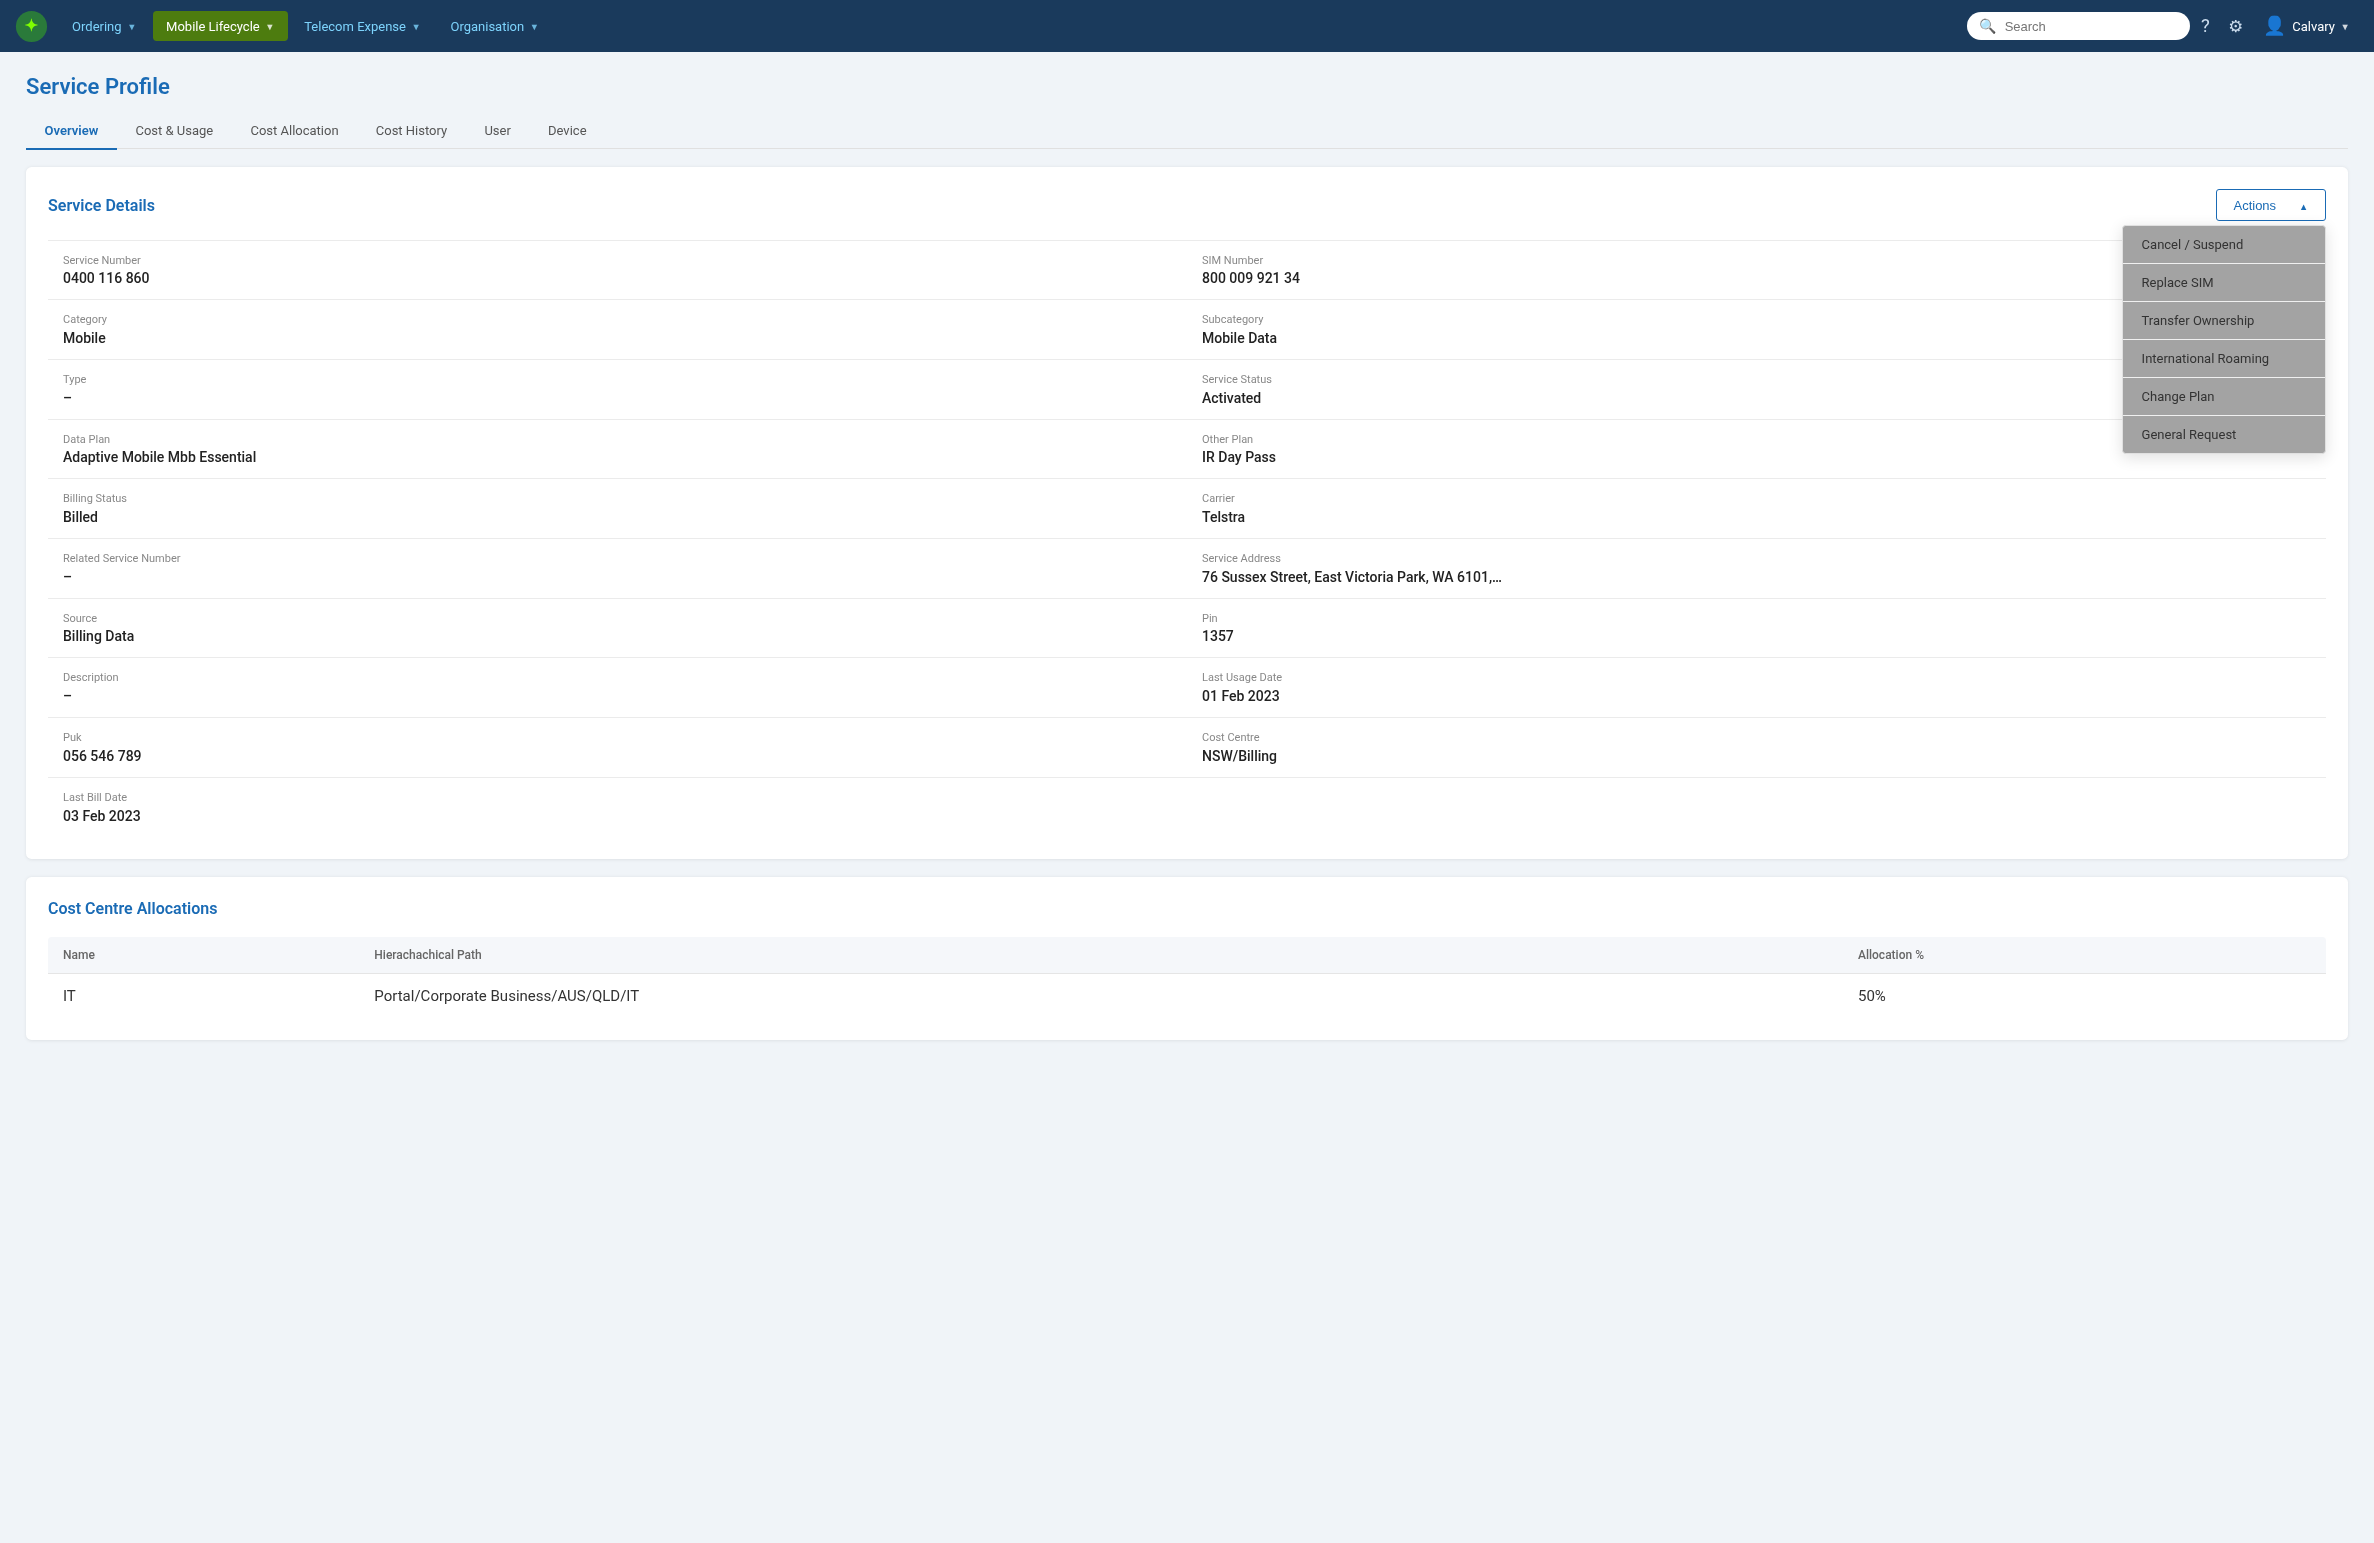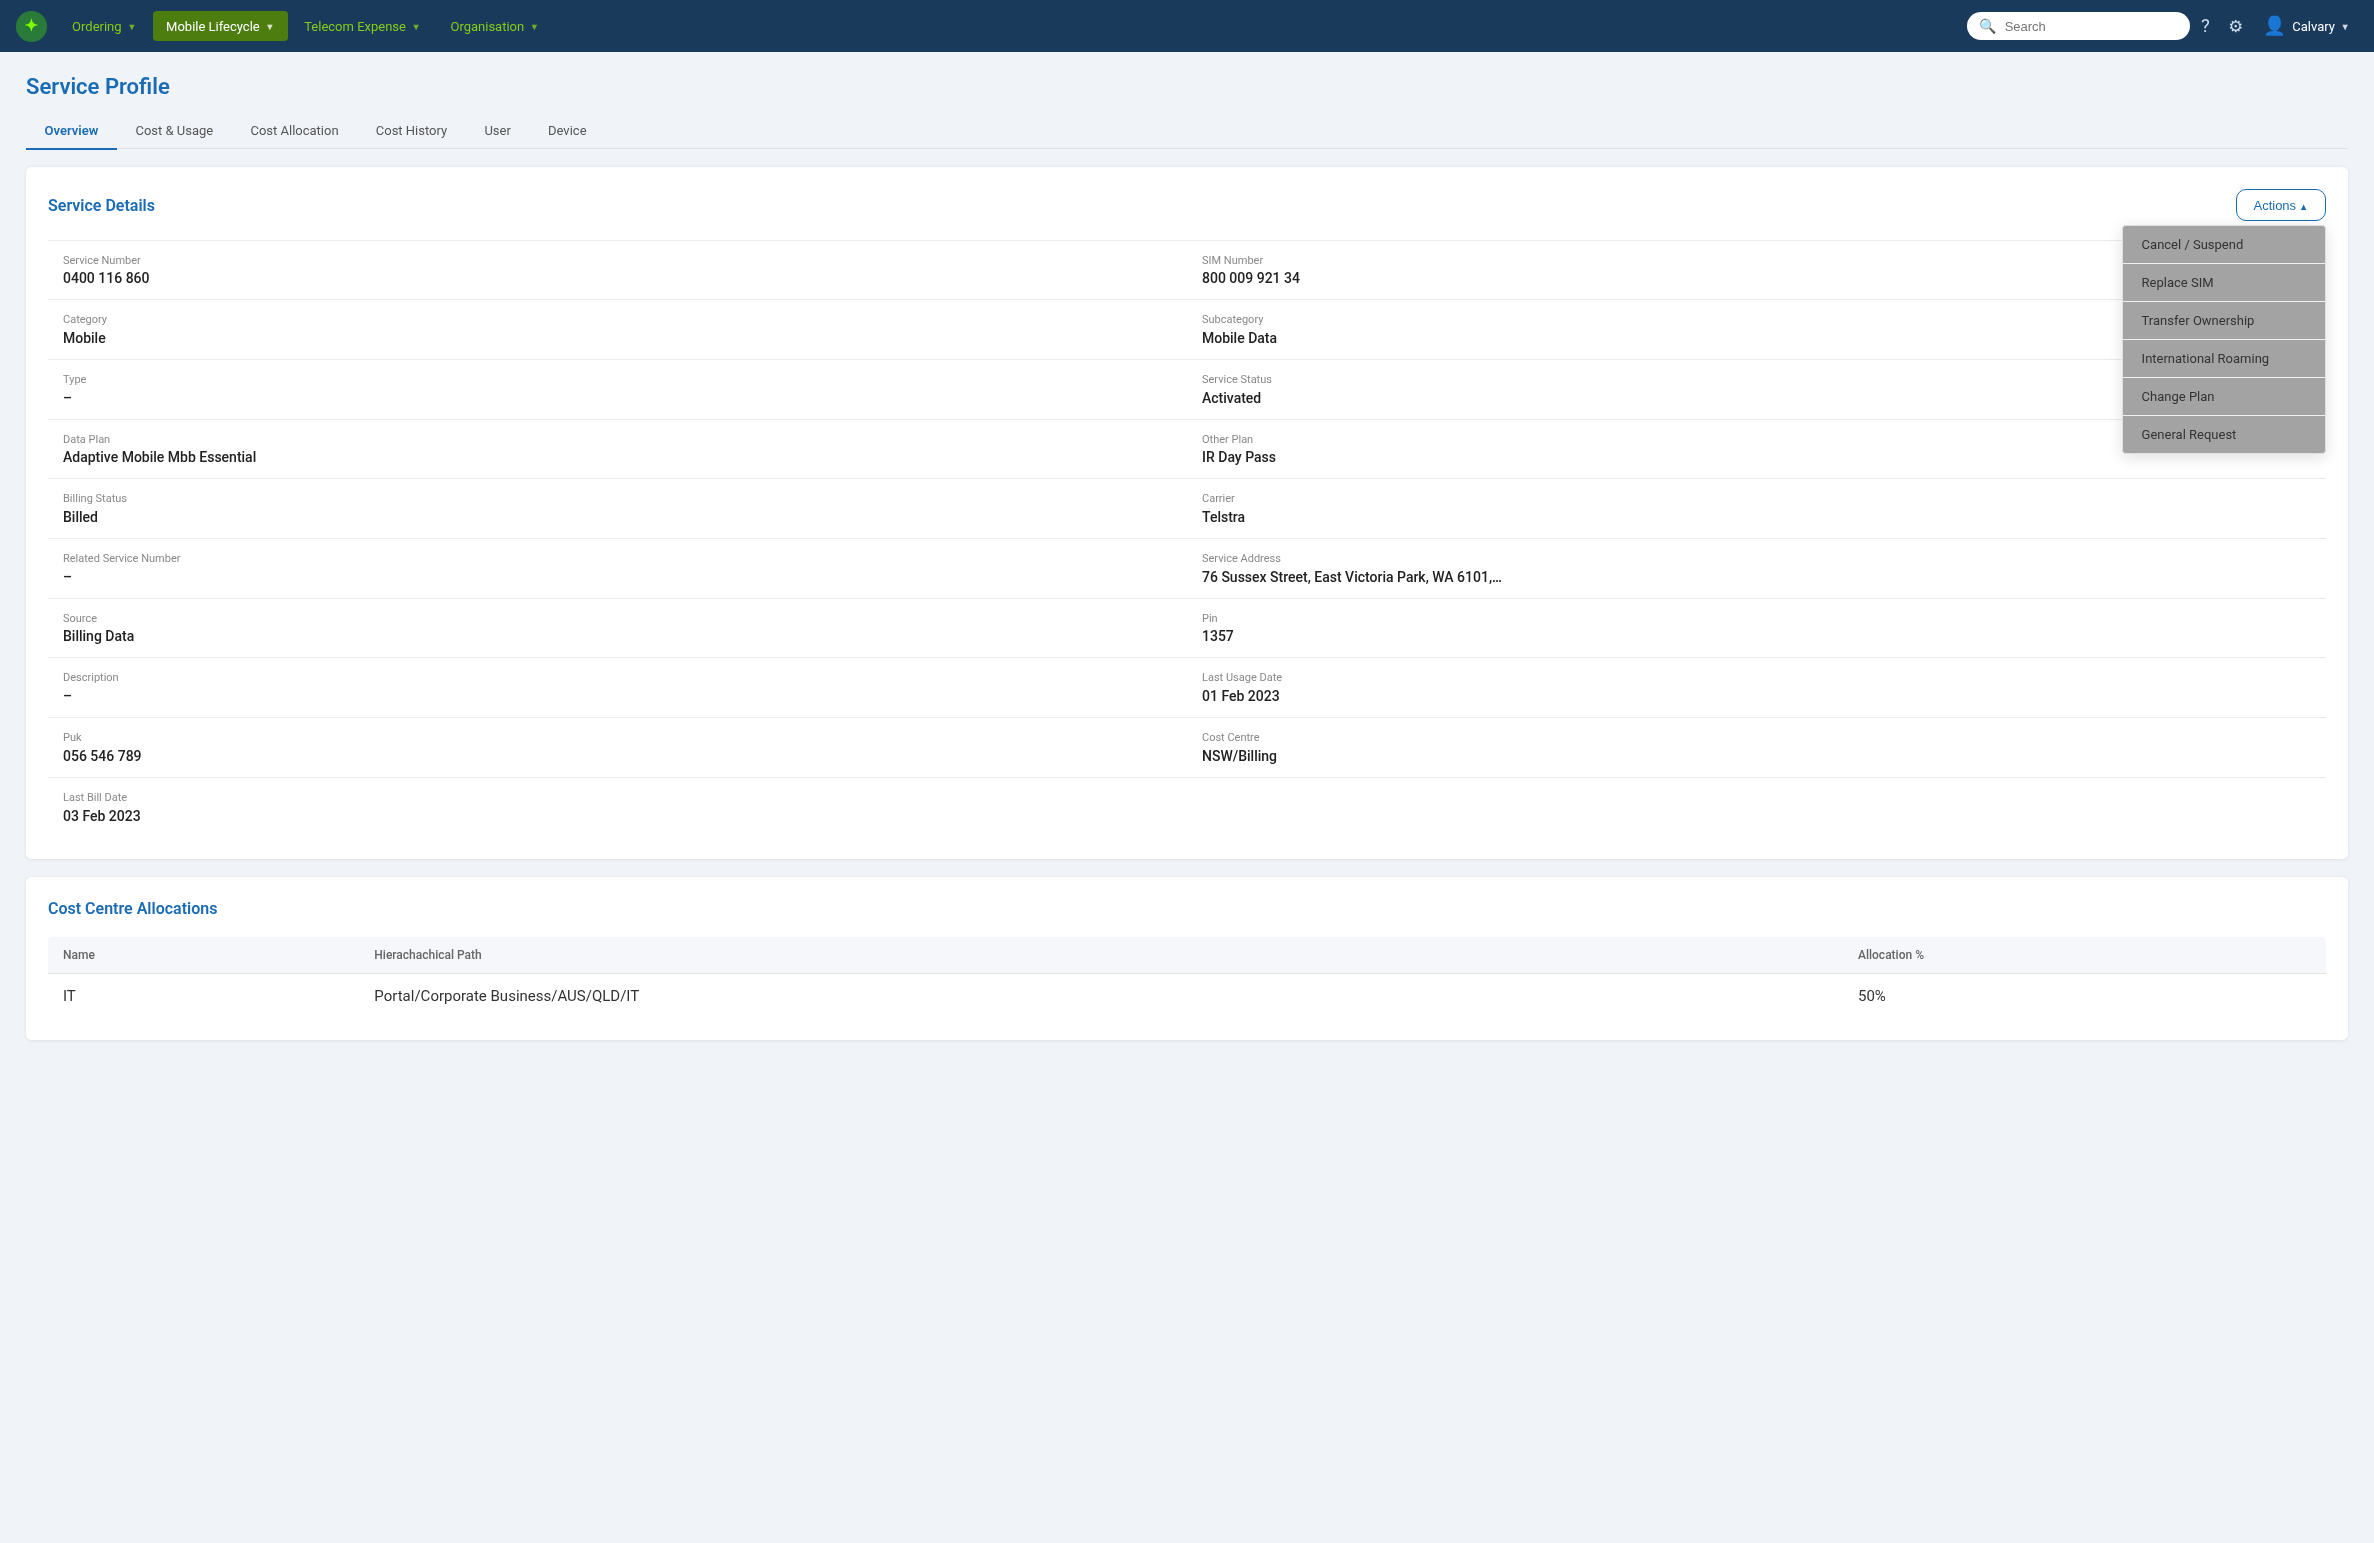--- a/index.html
+++ b/index.html
@@ -14,21 +14,21 @@
       height: 52px;
       gap: 3.7px;
     }
     .nav-logo {
       width: 33px;
       height: 33px;
       margin-right: 7.4px;
       flex-shrink: 0;
     }
     .nav-item {
-      color: #84cc16;
+      color: #7dd3fc;
       padding: 7.4px 13px;
       border-radius: 3.7px;
       cursor: pointer;
       display: flex;
       align-items: center;
       gap: 5.6px;
       font-size: 13px;
       white-space: nowrap;
     }
     .nav-item.active {
@@ -123,27 +123,27 @@
       color: #1a6bb5;
       font-weight: 600;
     }
 
     
     .actions-btn {
       border: 1.9px solid #1a6bb5;
       color: #1a6bb5;
       background: #fff;
       padding: 7.4px 16.7px;
-      border-radius: 10px;
+      border-radius: 3px;
       cursor: pointer;
       font-size: 13px;
       font-weight: 500;
       display: flex;
       align-items: center;
-      gap: 3px;
+      gap: 23px;
     }
 
     
     .dropdown-wrapper {
       position: relative;
       display: inline-block;
     }
     .dropdown-menu {
       position: absolute;
       right: 0;

